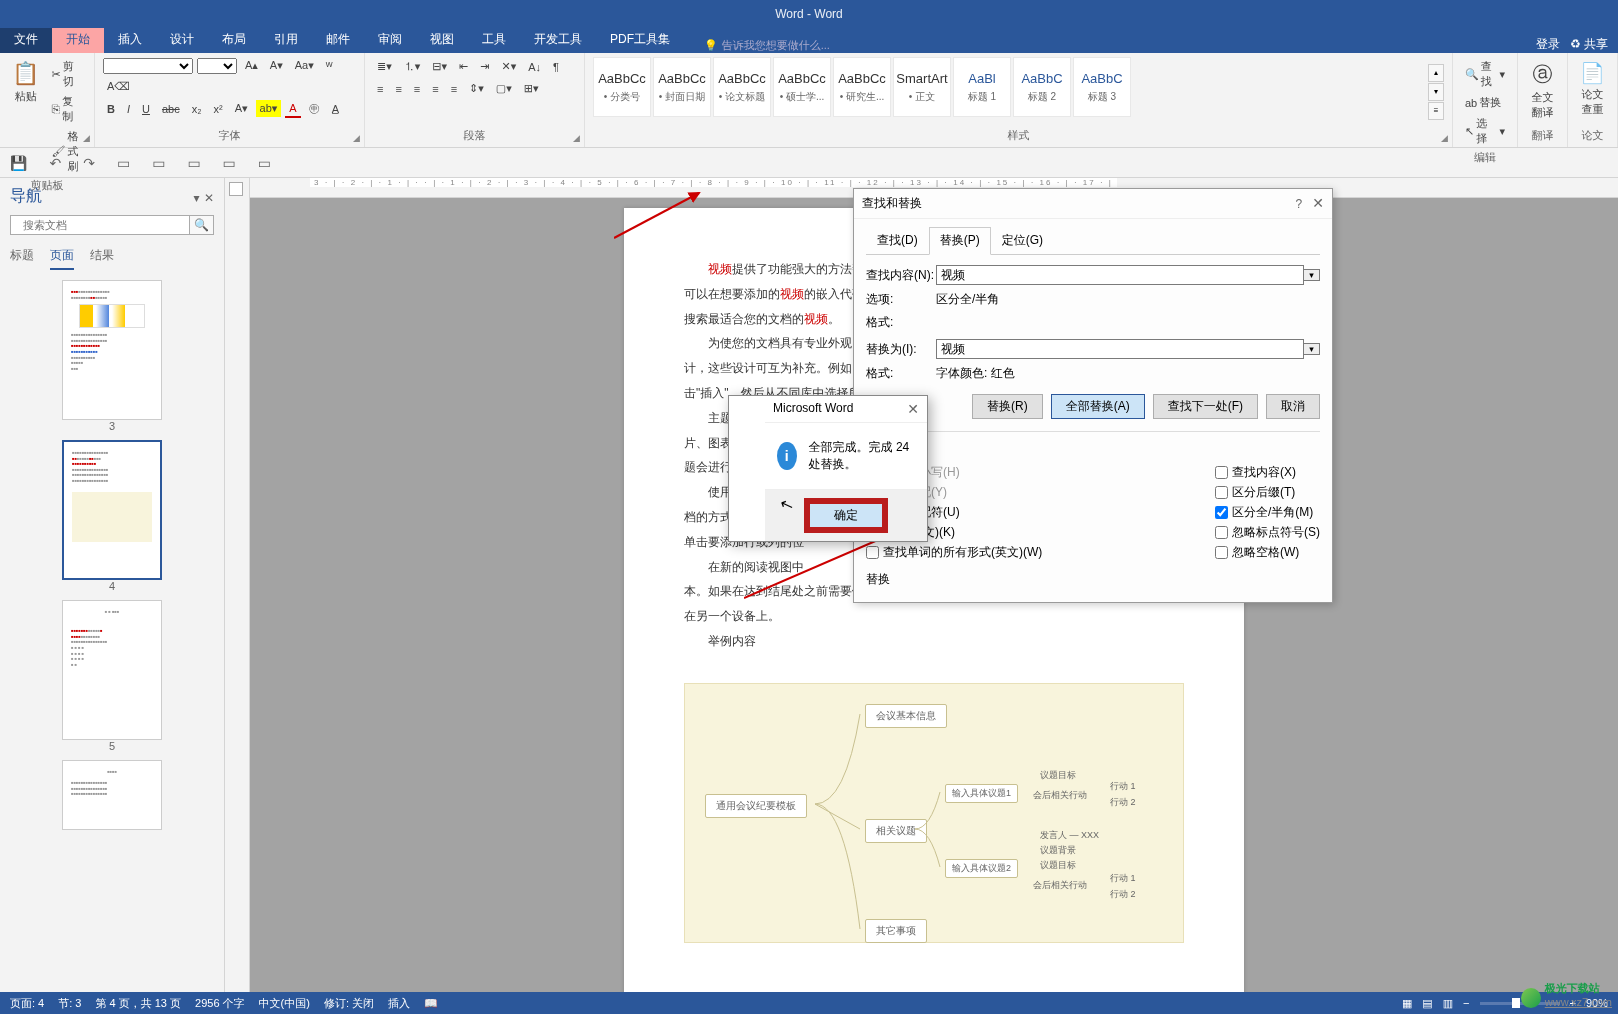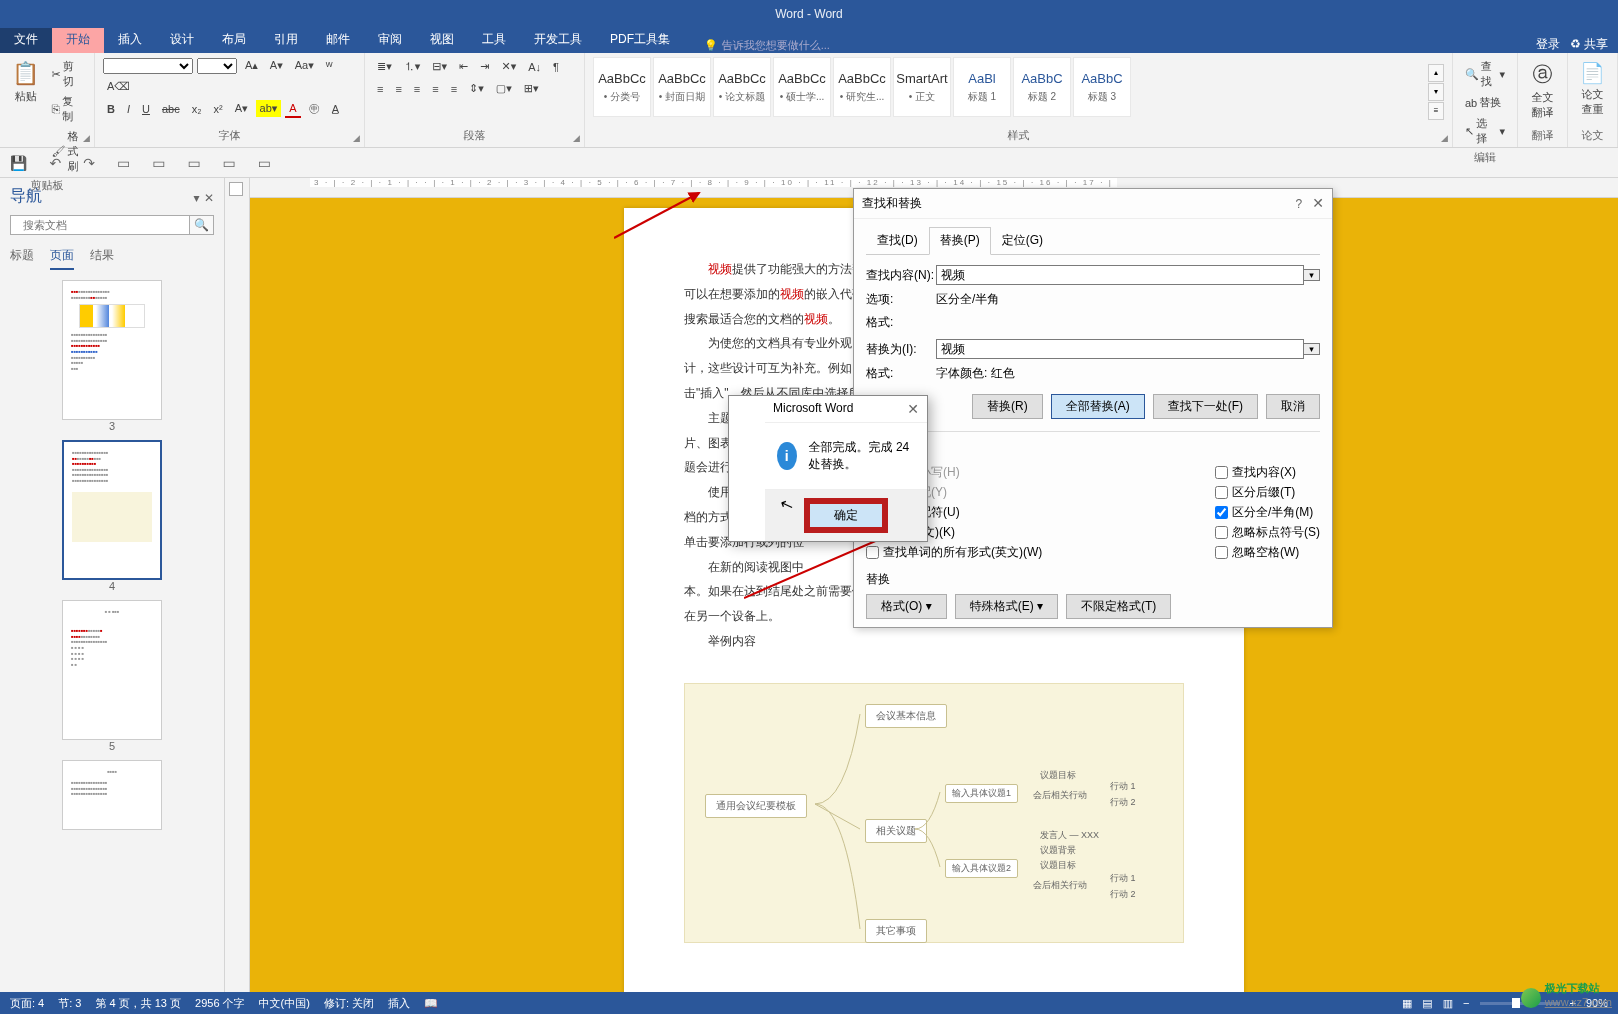--- a/index.html
+++ b/index.html
@@ -63,21 +63,21 @@
 .thumb-num { text-align:center; font-size:11px; color:#666; }
 .thumb-content { font-size:4px; color:#999; line-height:1.4;}
 .thumb .red { color:#c00;}
 .thumb .chart-mini { height:24px; background:linear-gradient(90deg, #fc0 20%, transparent 20%, transparent 25%, #58d 45%, transparent 45%, transparent 50%, #fc0 70%, transparent 70%); border:1px solid #ddd; margin:4px 8px;}
 .thumb .mindmap-mini { height:50px; background:#f8f4dc; margin-top:8px;}
 
 
 .vruler { width: 25px; background: #f3f3f3; border-right: 1px solid #d4d4d4; position:relative; font-size:8px; color:#888; }
 
 
-.doc-area { flex: 1; background: #eab308; position: relative; overflow: hidden; }
+.doc-area { flex: 1; background: #a3a3a3; position: relative; overflow: hidden; }
 .hruler { height: 20px; background: #f3f3f3; border-bottom: 1px solid #d4d4d4; font-size:8px; color:#888; padding-left:60px; letter-spacing:2px; white-space:nowrap;}
 .hruler-inner { background:white; display:inline-block; padding:0 4px;}
 .page { width: 620px; background: white; margin: 10px auto 0; padding: 50px 60px; min-height: 800px; box-shadow: 0 0 4px rgba(0,0,0,0.2); position:relative;}
 .doc-text { font-size: 12px; line-height: 1.9; color: #333; }
 .doc-text .red { color: #c00; }
 .doc-text p { text-indent: 2em; margin-bottom: 2px;}
 .mindmap { background: #f8f4dc; border:1px solid #e8e0b8; margin-top:30px; height:260px; position:relative; font-size:10px; color:#666;}
 .mm-node { position:absolute; border:1px solid #c8c090; background:white; padding:4px 10px; border-radius:2px;}
 
 
@@ -531,25 +531,20 @@
             <input type="checkbox" style="">
             <span>忽略标点符号(S)</span>
           </label>
         <label class="dlg-chk">
             <input type="checkbox" style="">
             <span>忽略空格(W)</span>
           </label>
       </div>
     </div>
     <div class="dlg-section-label">替换</div>
-    <div style="display:flex; gap:8px;">
-      <button class="dlg-btn"><span>格式(O)</span> ▾</button>
-      <button class="dlg-btn"><span>特殊格式(E)</span> ▾</button>
-      <button class="dlg-btn">不限定格式(T)</button>
-    </div>
   </div>
 </div>
 
 <div class="msgbox">
   <div class="msg-title">
     <span>Microsoft Word</span>
     <span class="dlg-close">✕</span>
   </div>
   <div class="msg-body">
     <div class="msg-icon">i</div>

